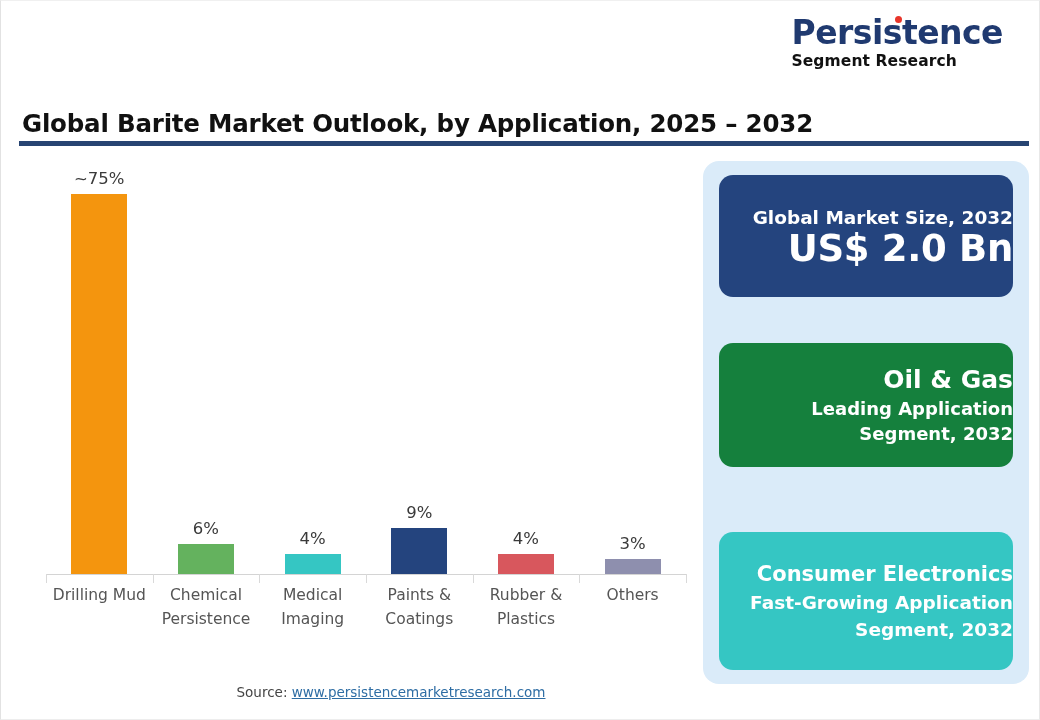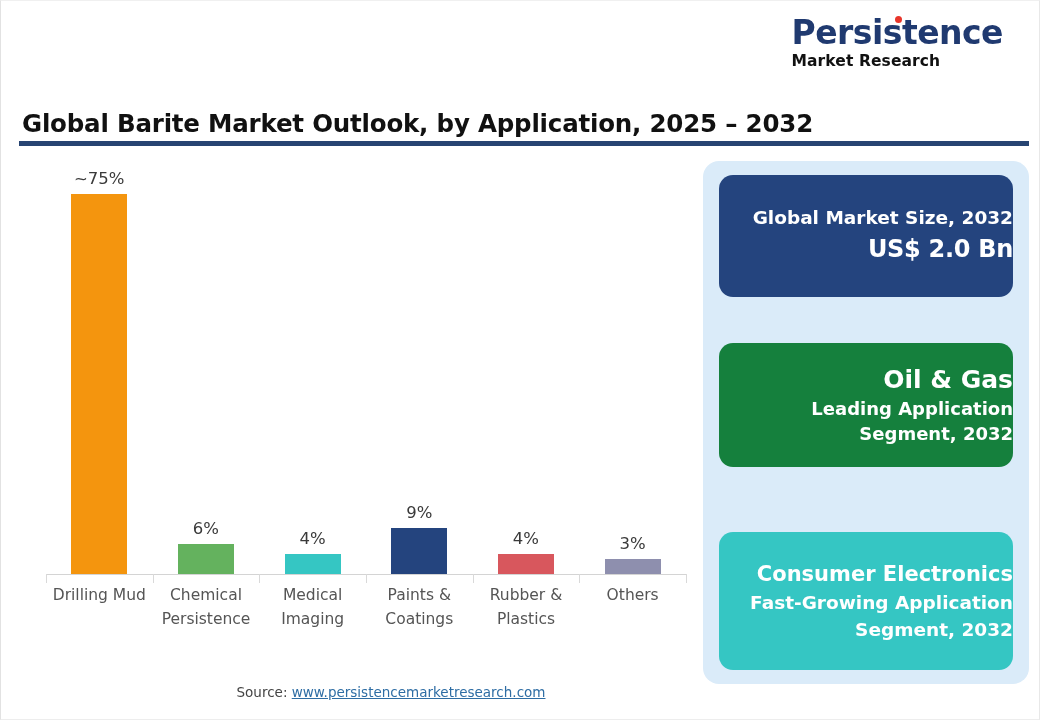--- a/index.html
+++ b/index.html
@@ -54,40 +54,40 @@
 
   
   #panel{position:absolute;left:702px;top:160px;width:326px;height:523px;
       background:#daebf9;border-radius:16px;}
   .card{position:absolute;left:16px;width:294px;border-radius:14px;
       color:#fff;text-align:center;box-sizing:border-box;
       display:flex;flex-direction:column;align-items:flex-end;
       justify-content:center;font-family:"DejaVu Sans",sans-serif;}
   #card-0{top:14px;height:122px;background:#24447e;}
   #card-0 .c-top{font-size:18.5px;font-weight:bold;line-height:26px;}
-  #card-0 .c-big{font-size:24px;font-weight:bold;line-height:36px;
+  #card-0 .c-big{font-size:37px;font-weight:bold;line-height:36px;
       letter-spacing:-.3px;}
   #card-1{top:182px;height:124px;background:#15803d;}
   #card-1 .c-top{font-size:25px;font-weight:bold;line-height:32px;}
   #card-1 .c-l2,#card-1 .c-l3{font-size:18px;font-weight:bold;line-height:25px;}
   #card-2{top:371px;height:138px;background:#35c6c3;}
   #card-2 .c-top{font-size:21px;font-weight:bold;line-height:30px;}
   #card-2 .c-l2,#card-2 .c-l3{font-size:18.5px;font-weight:bold;line-height:27px;}
 </style>
 </head>
 <body>
 
 <div id="canvas">
 
   <div id="logo">
     <div class="brand">
       <span>Persistence</span>
       <span class="dot"></span>
     </div>
-    <div class="sub">Market Research</div>
+    <div class="sub">Segment Research</div>
   </div>
 
   <div id="title">Global Barite Market Outlook, by Application, 2025 – 2032</div>
   <div id="title-rule"></div>
 
   <div id="chart">
     <div id="plot">
         <div class="bar-slot" style="left: 0px;">
           <div class="bar" style="height: 379.688px; background: rgb(244, 149, 14);"></div>
           <div class="bar-label" style="bottom: 385.688px;">~75%</div>

